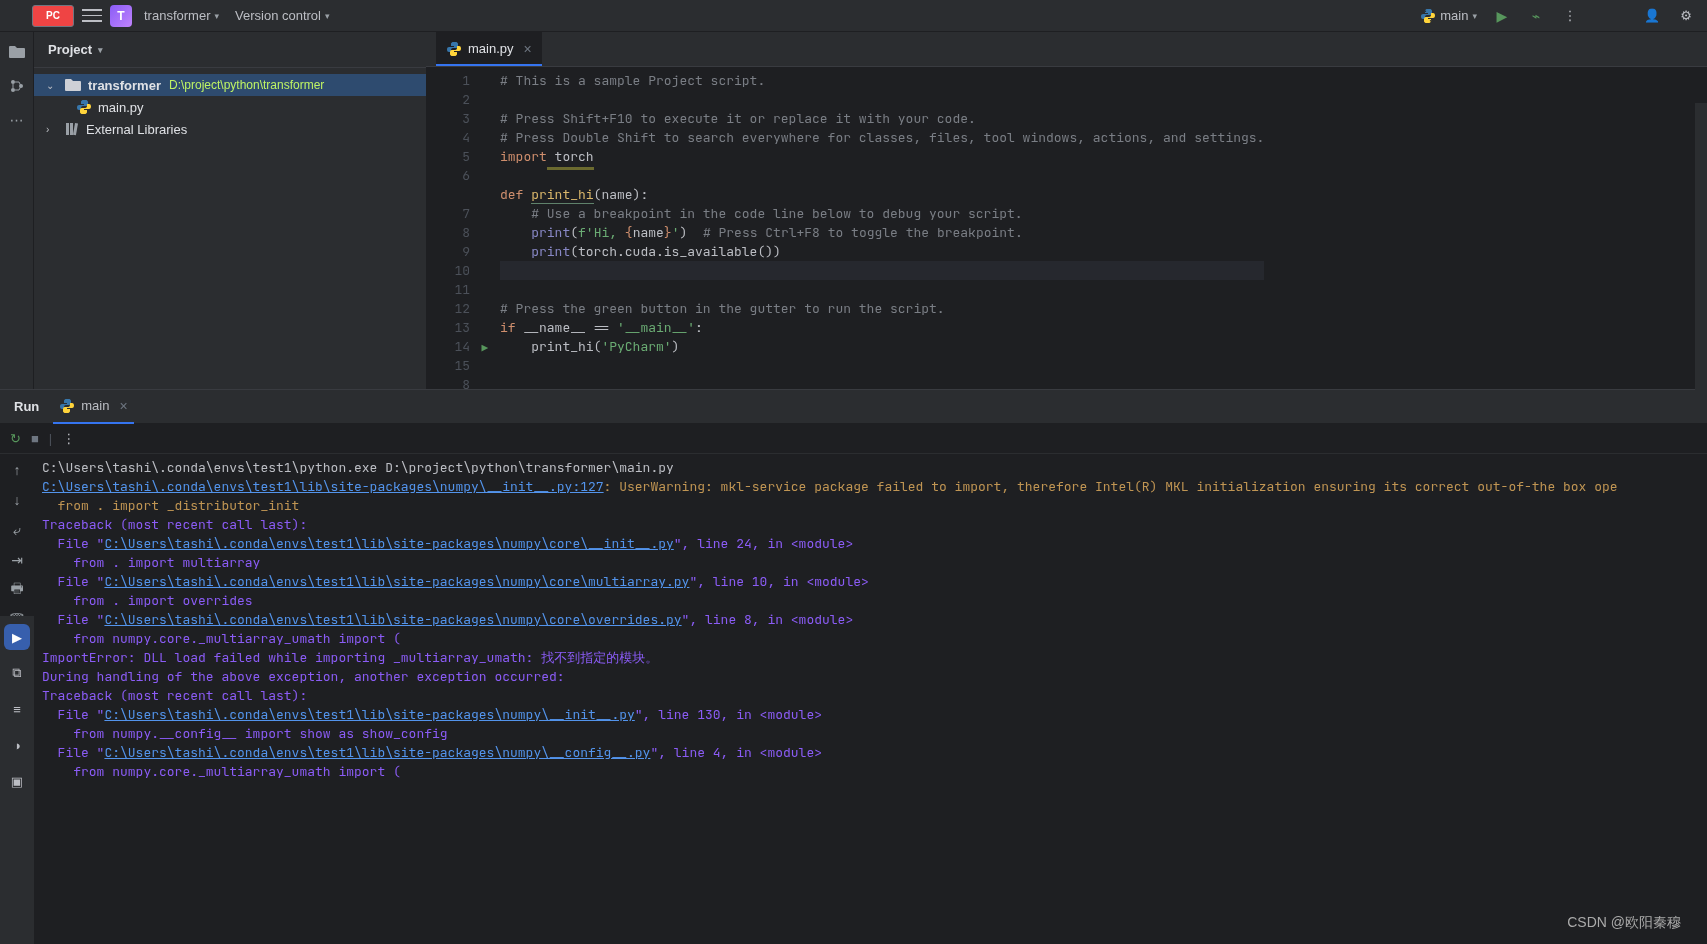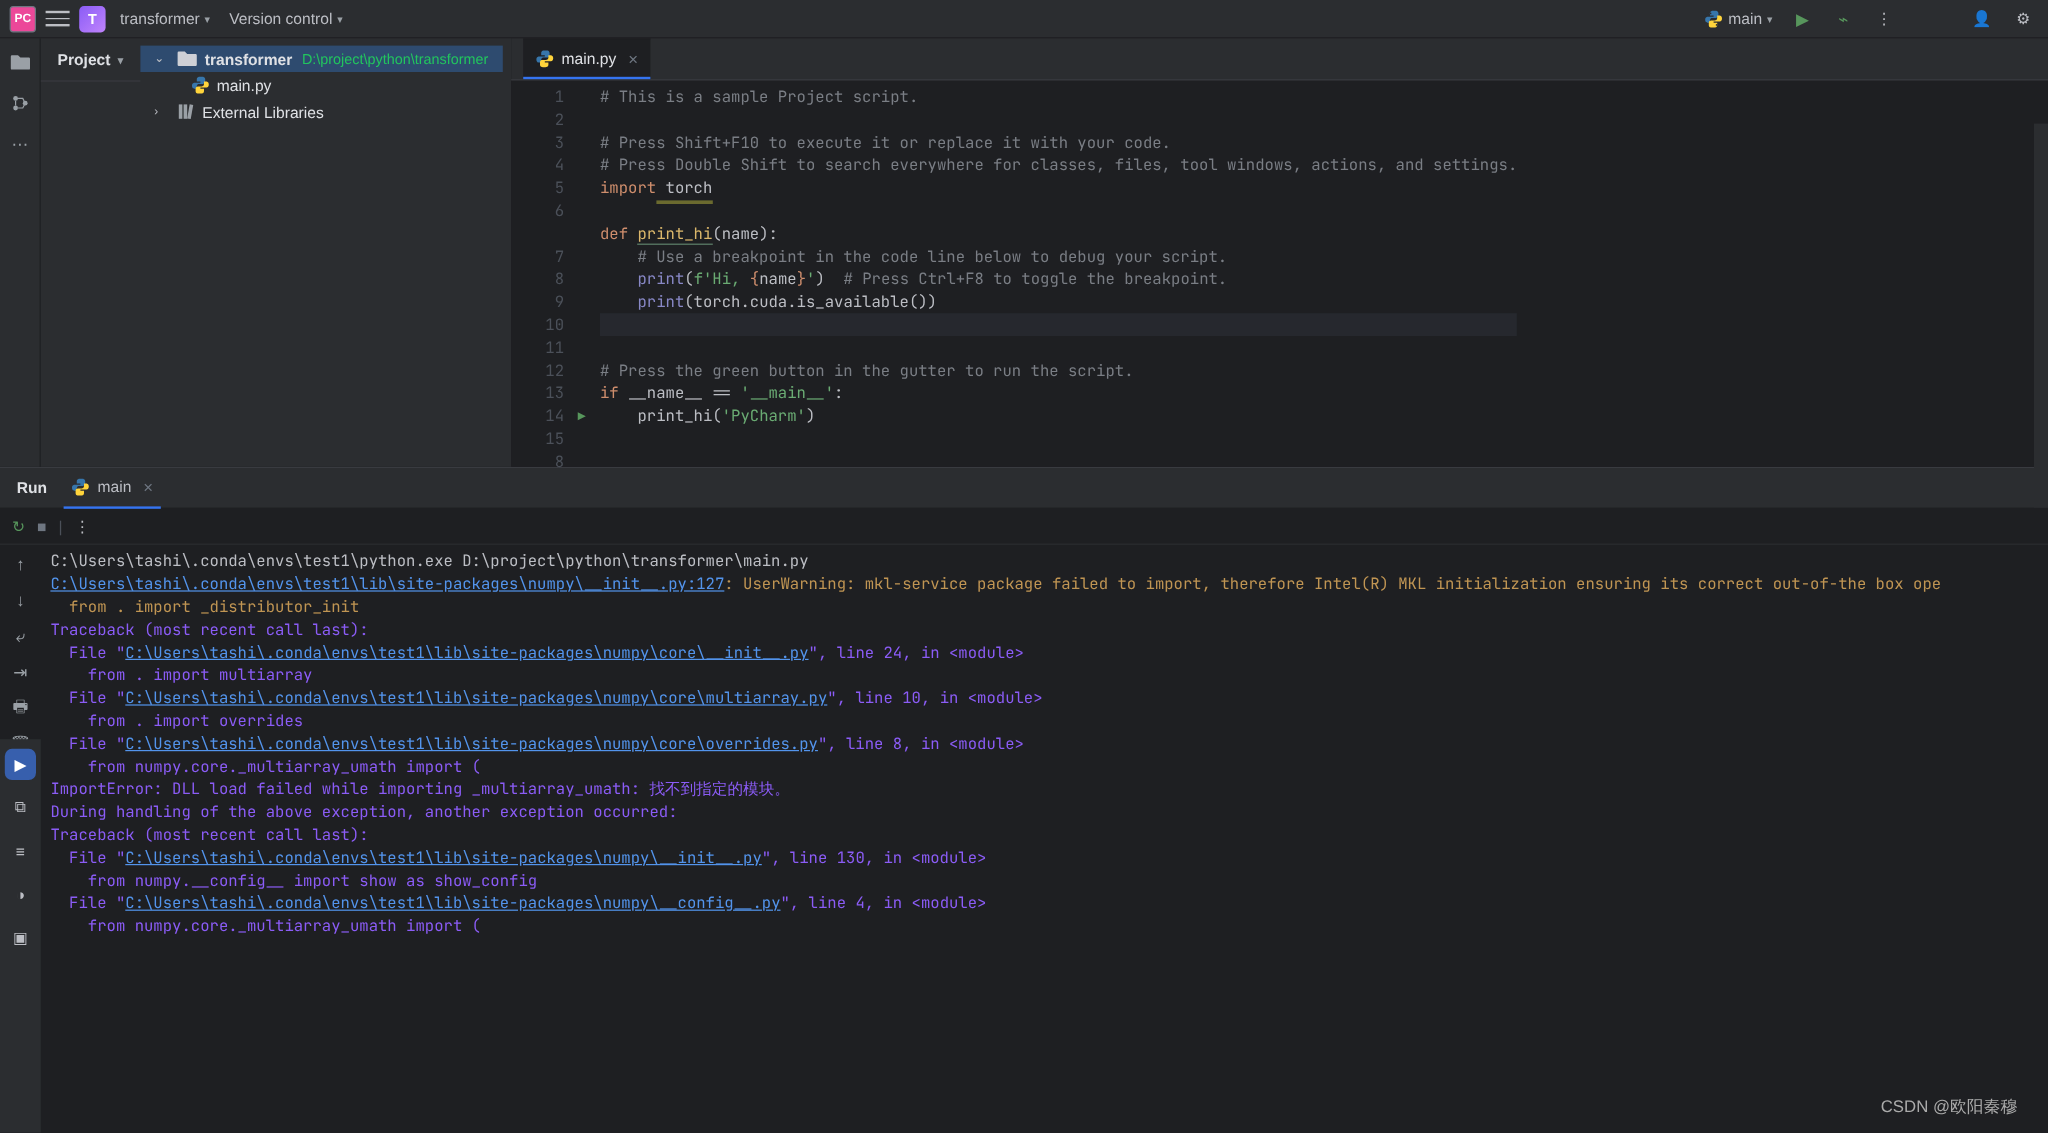--- a/index.html
+++ b/index.html
@@ -1,40 +1,40 @@
 <!DOCTYPE html>
 <html><head>
 <meta charset="utf-8">
 <style>
 * { margin:0; padding:0; box-sizing:border-box; }
 body { font-family:"Segoe UI",Arial,sans-serif; background:#1e1f22; color:#bcbec4; font-size:13px; overflow:hidden; width:1707px; height:944px; position:relative; }
 .toolbar { height:32px; background:#2b2d30; display:flex; align-items:center; padding:0 8px; border-bottom:1px solid #1e1f22; justify-content:space-between; }
 .tb-left,.tb-right { display:flex; align-items:center; gap:8px; }
-.pc-logo { width:22px; height:22px; background:#ec4899; border:1px solid #6e7681; border-radius:3px; display:flex; align-items:center; justify-content:center; font-size:10px; font-weight:bold; color:#fff; }
+.pc-logo { width:42px; height:22px; background:#ef4444; border:1px solid #6e7681; border-radius:3px; display:flex; align-items:center; justify-content:center; font-size:10px; font-weight:bold; color:#fff;margin-left:24px; }
 .hamburger { width:20px; height:16px; display:flex; flex-direction:column; justify-content:space-around; cursor:pointer; }
 .hamburger div { height:1.5px; background:#bcbec4; }
 .proj-badge { width:22px; height:22px; background:linear-gradient(135deg,#8a5cf6,#c084fc); border-radius:4px; display:flex; align-items:center; justify-content:center; font-size:12px; color:#fff; font-weight:bold; }
 .tb-item { display:flex; align-items:center; gap:4px; cursor:pointer; padding:2px 4px; }
 .chev-down { font-size:9px; color:#9aa0a6; }
 .py-icon { width:16px; height:16px; }
 .icon-btn { width:26px; height:26px; display:flex; align-items:center; justify-content:center; cursor:pointer; border-radius:4px; }
 .run-tri { color:#57965c; font-size:14px; }
 .bug-ico { color:#57965c; font-size:14px; }
 .main-area { display:flex; height:357px; }
 .left-rail { width:34px; background:#2b2d30; border-right:1px solid #1e1f22; display:flex; flex-direction:column; align-items:center; padding-top:10px; gap:14px; }
 .rail-ico { width:20px; height:20px; display:flex; align-items:center; justify-content:center; cursor:pointer; color:#9aa0a6; font-size:14px; }
-.project-panel { width:392px; background:#2b2d30; display:flex; flex-direction:row; }
+.project-panel { width:392px; background:#2b2d30; display:flex; flex-direction:column; }
 .panel-hdr { height:36px; display:flex; align-items:center; padding:0 14px; border-bottom:1px solid #393b40; font-weight:600; color:#dfe1e5; gap:6px; }
 .tree { padding:6px 0; font-size:13px; }
 .tree-row { display:flex; align-items:center; padding:3px 12px; gap:6px; cursor:pointer; }
 .tree-row.selected { background:#2e4b6f; }
 .fold-ico { width:18px; height:16px; }
 .chev { font-size:10px; color:#bcbec4; width:12px; }
 .tree-label { color:#dfe1e5; }
-.tree-path { color:#22c55e; font-size:12px; margin-left:2px; }
+.tree-path { color:#bef264; font-size:12px; margin-left:2px; }
 .editor-area { flex:1; background:#1e1f22; display:flex; flex-direction:column; }
 .editor-tabs { height:36px; display:flex; align-items:flex-end; border-bottom:1px solid #393b40; padding-left:10px; background:#2b2d30; }
 .ed-tab { height:34px; display:flex; align-items:center; gap:6px; padding:0 10px; background:#1e1f22; border-top:1px solid #1e1f22; color:#dfe1e5; border-bottom:2px solid #3574f0; }
 .close-x { color:#6e7681; font-size:14px; cursor:pointer; margin-left:4px; }
 .code-pane { display:flex; font-family:"JetBrains Mono","Consolas",monospace; font-size:13px; line-height:19px; padding-top:4px; position:relative; }
 .gutter { width:56px; text-align:right; padding-right:12px; color:#4b5059; user-select:none; }
 .gutter-row { height:19px; position:relative; }
 .run-gutter { position:absolute; right:-18px; top:2px; color:#57965c; font-size:11px; }
 .code-lines { padding-left:18px; }
 .code-lines div { height:19px; white-space:pre; }

